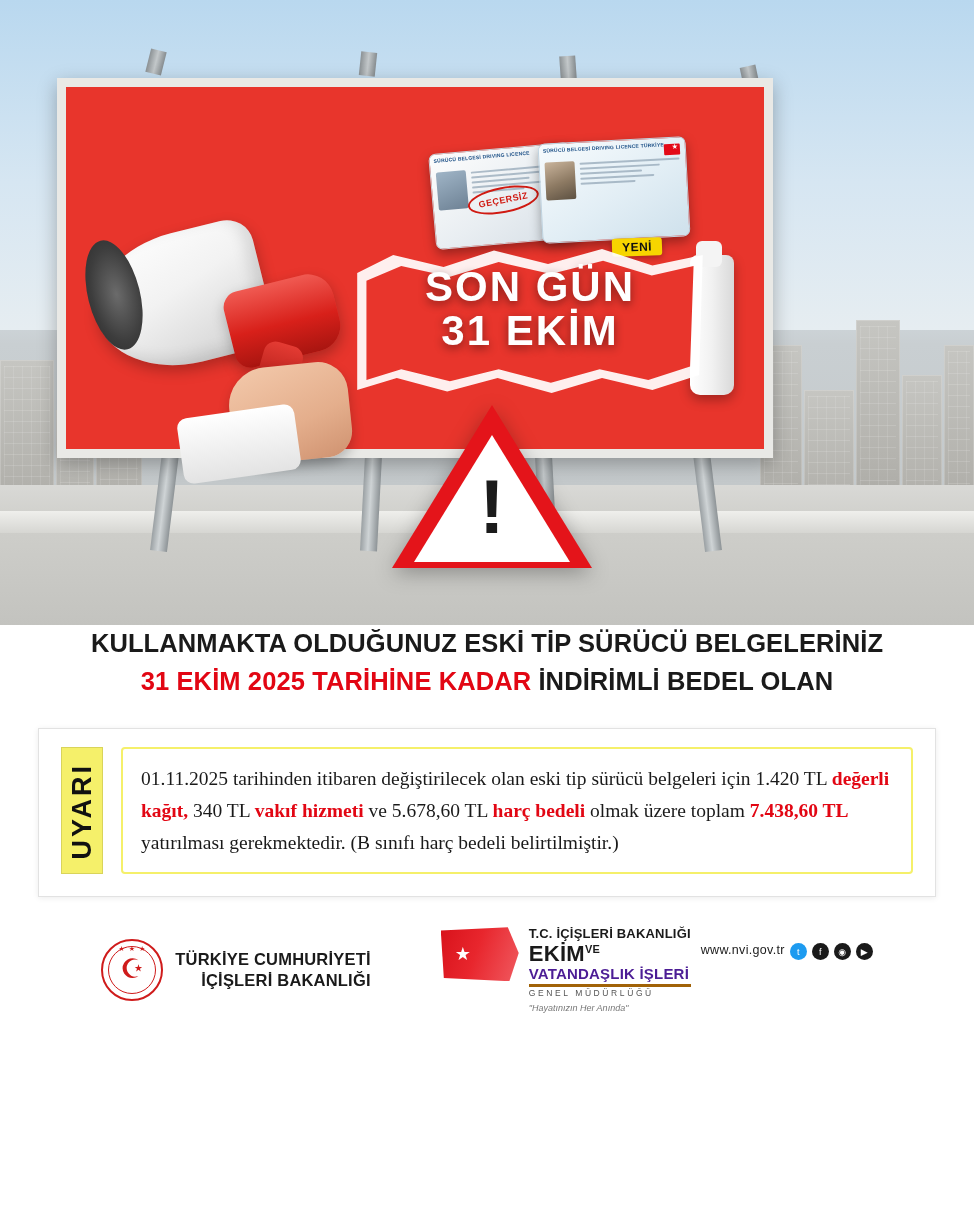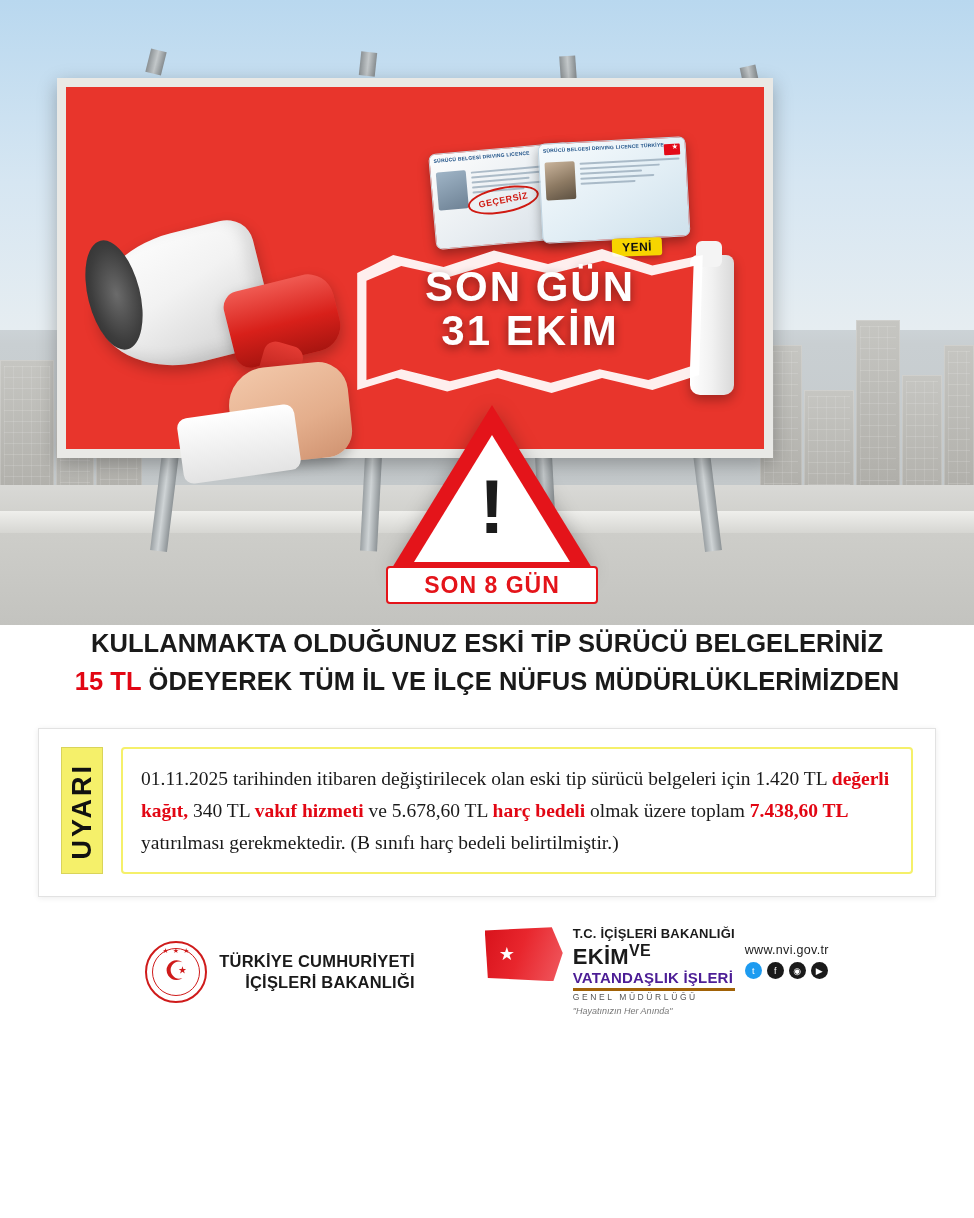--- a/index.html
+++ b/index.html
@@ -370,25 +370,25 @@
   .nvi-flag {
     width: 78px; height: 54px;
     background: linear-gradient(110deg,#d8121b 0%,#e8262d 45%,#f05a60 100%);
     position: relative;
     clip-path: polygon(0 6%, 86% 0, 100% 48%, 88% 100%, 4% 94%);
   }
   .nvi-flag .star { position: absolute; left: 14px; top: 16px; color: #fff; font-size: 18px; }
   .nvi-txt { line-height: 1.12; }
   .nvi-txt .small { font-size: 13px; font-weight: 700; color: #1a1a1a; letter-spacing: .2px; }
   .nvi-txt .big1 { font-size: 22px; font-weight: 700; color: #1a1a1a; letter-spacing: .3px; }
-  .nvi-txt .big1 sup { font-size: 16px; }
+  .nvi-txt .big1 sup { font-size: 11px; }
   .nvi-txt .big2 { font-size: 15px; font-weight: 700; color: #4c1d95; letter-spacing: .2px; }
   .nvi-txt .gm { font-size: 8.5px; color: #555; letter-spacing: 2.6px; border-top: 3px solid #a16207; padding-top: 2px; margin-top: 1px;}
   .nvi-txt .slogan { font-size: 9px; color: #777; font-style: italic; margin-top: 4px; }
-  .nvi-right { display: flex; flex-direction: column; justify-content: flex-end; gap: 5px; padding-top: 16px; }
+  .nvi-right { display: flex; justify-content: flex-end; gap: 5px; padding-top: 16px; }
   .nvi-right .web { font-size: 12.5px; color: #1a1a1a; letter-spacing: .3px; }
   .social { display: flex; gap: 5px; }
   .social i {
     width: 17px; height: 17px; border-radius: 50%;
     background: #1a1a1a; color: #fff;
     font-size: 9px; font-style: normal;
     display: flex; align-items: center; justify-content: center;
   }
   .social i.tw { background: #1d9bf0; }
 </style>
@@ -470,27 +470,26 @@
     <div class="bb-text">
       <span class="l1">SON GÜN</span>
       <span class="l2">31 EKİM</span>
     </div>
 
     <div class="tri-wrap">
       <div class="triangle"></div>
       <div class="triangle-in"></div>
       <div class="excl">!</div>
     </div>
-    <div class="son8">SON 8 GÜN</div>
   </div>
 
   <div class="headline">
     <div>KULLANMAKTA OLDUĞUNUZ ESKİ TİP SÜRÜCÜ BELGELERİNİZ</div>
     <div>
-      <span class="red">15 TL</span><span> ÖDEYEREK TÜM İL VE İLÇE NÜFUS MÜDÜRLÜKLERİMİZDEN</span>
+      <span class="red">31 EKİM 2025 TARİHİNE KADAR</span><span> İNDİRİMLİ BEDEL OLAN</span>
     </div>
   </div>
 
   <div class="warn-card">
     <div class="uyari-tab">
       <span>UYARI</span>
     </div>
     <div class="warn-body"><span>01.11.2025 tarihinden itibaren değiştirilecek olan eski tip sürücü belgeleri için 1.420 TL </span><span class="red">değerli kağıt,</span><span> 340 TL </span><span class="red">vakıf hizmeti</span><span> ve 5.678,60 TL </span><span class="red">harç bedeli</span><span> olmak üzere toplam </span><span class="red">7.438,60 TL</span><span> yatırılması gerekmektedir. (B sınıfı harç bedeli belirtilmiştir.)</span></div>
   </div>
 

